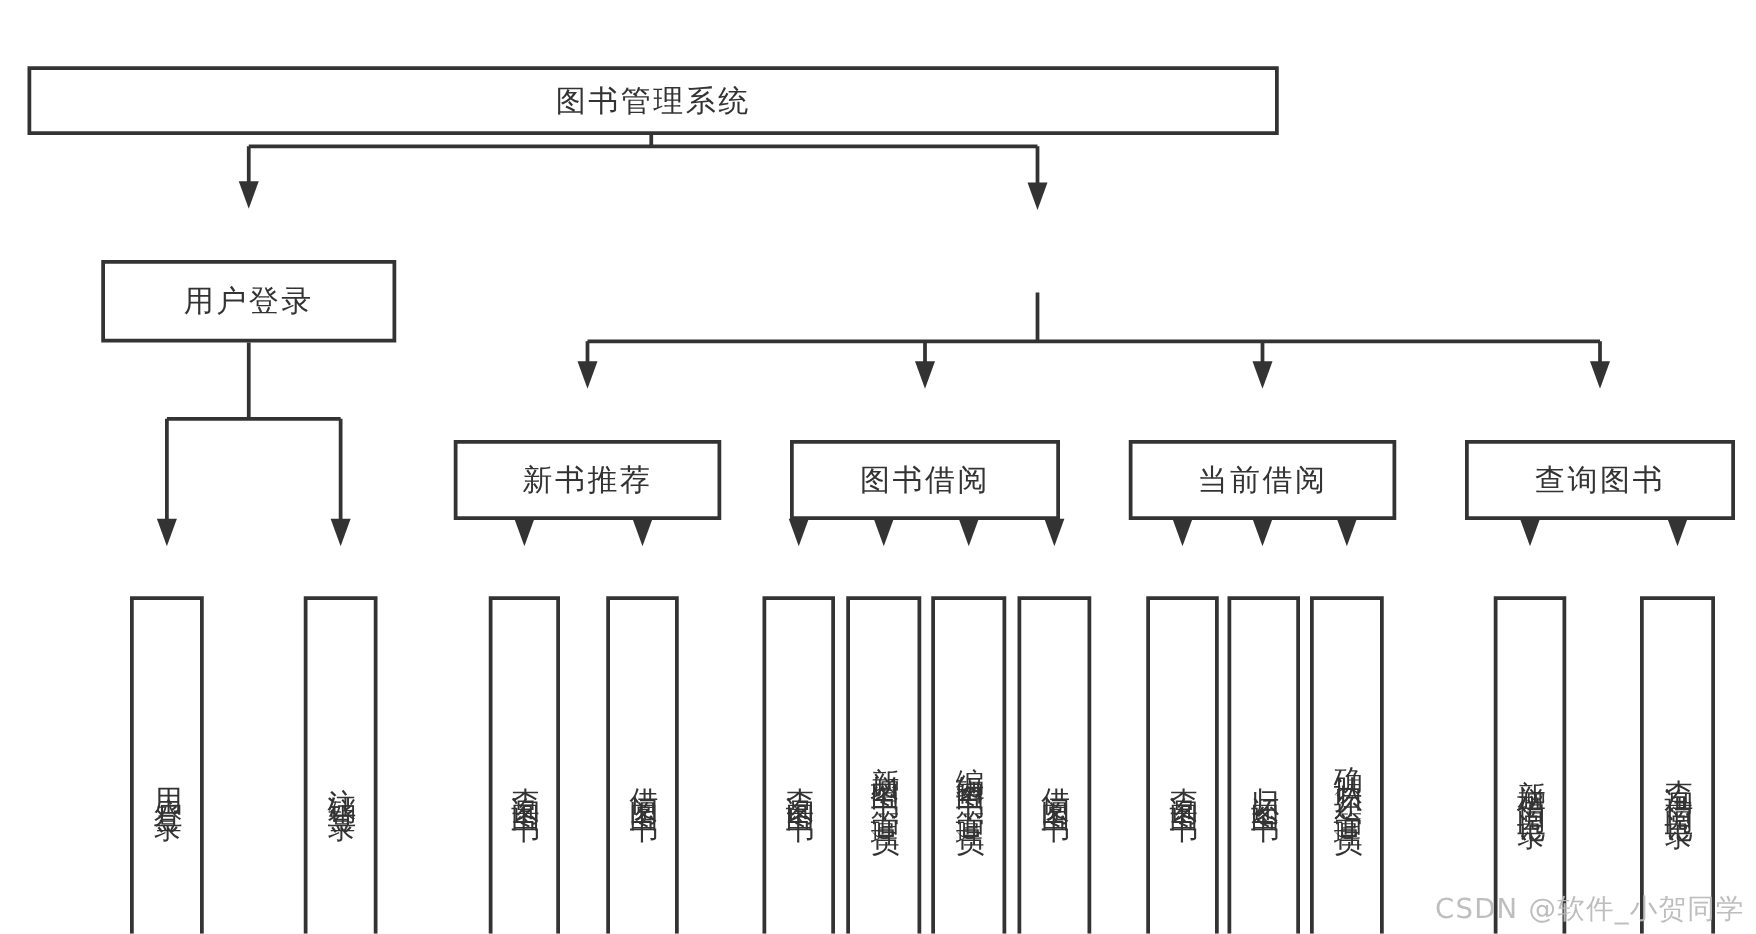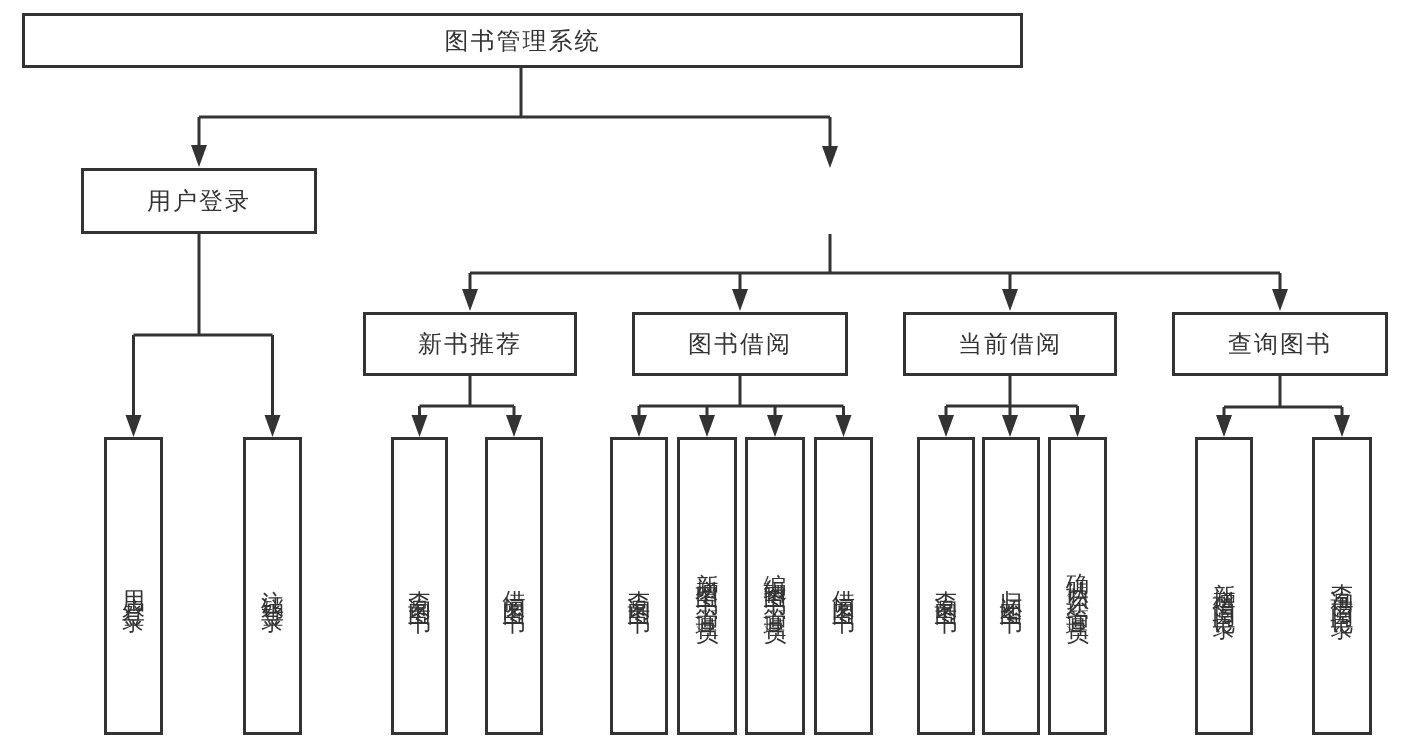--- a/index.html
+++ b/index.html
@@ -14,20 +14,21 @@
   svg.wires{position:absolute;left:0;top:0;z-index:1;}
   .box,.vbox{
     position:absolute;
     background:#ffffff;
     border:3px solid #333333;
     color:#333333;
     display:flex;
     align-items:center;
     justify-content:center;
     z-index:2;
+    margin-top:40px;
   }
   .box span{
     font-size:24px;
     letter-spacing:2px;
     color:#333333;
     white-space:nowrap;
   }
   .vbox span{
     writing-mode:vertical-rl;
     text-orientation:mixed;
@@ -149,14 +150,15 @@
     <span>确认归还（管理员）</span>
   </div>
 
   <div class="vbox" style="left:1195px;top:437px;width:58px;height:298px;">
     <span>新增借阅记录</span>
   </div>
   <div class="vbox" style="left:1312px;top:437px;width:60px;height:298px;">
     <span>查询借阅记录</span>
   </div>
 
+  <div class="watermark" style="left:1148px;top:712px;">CSDN @软件_小贺同学</div>
 
 </div>
 
 </body></html>

